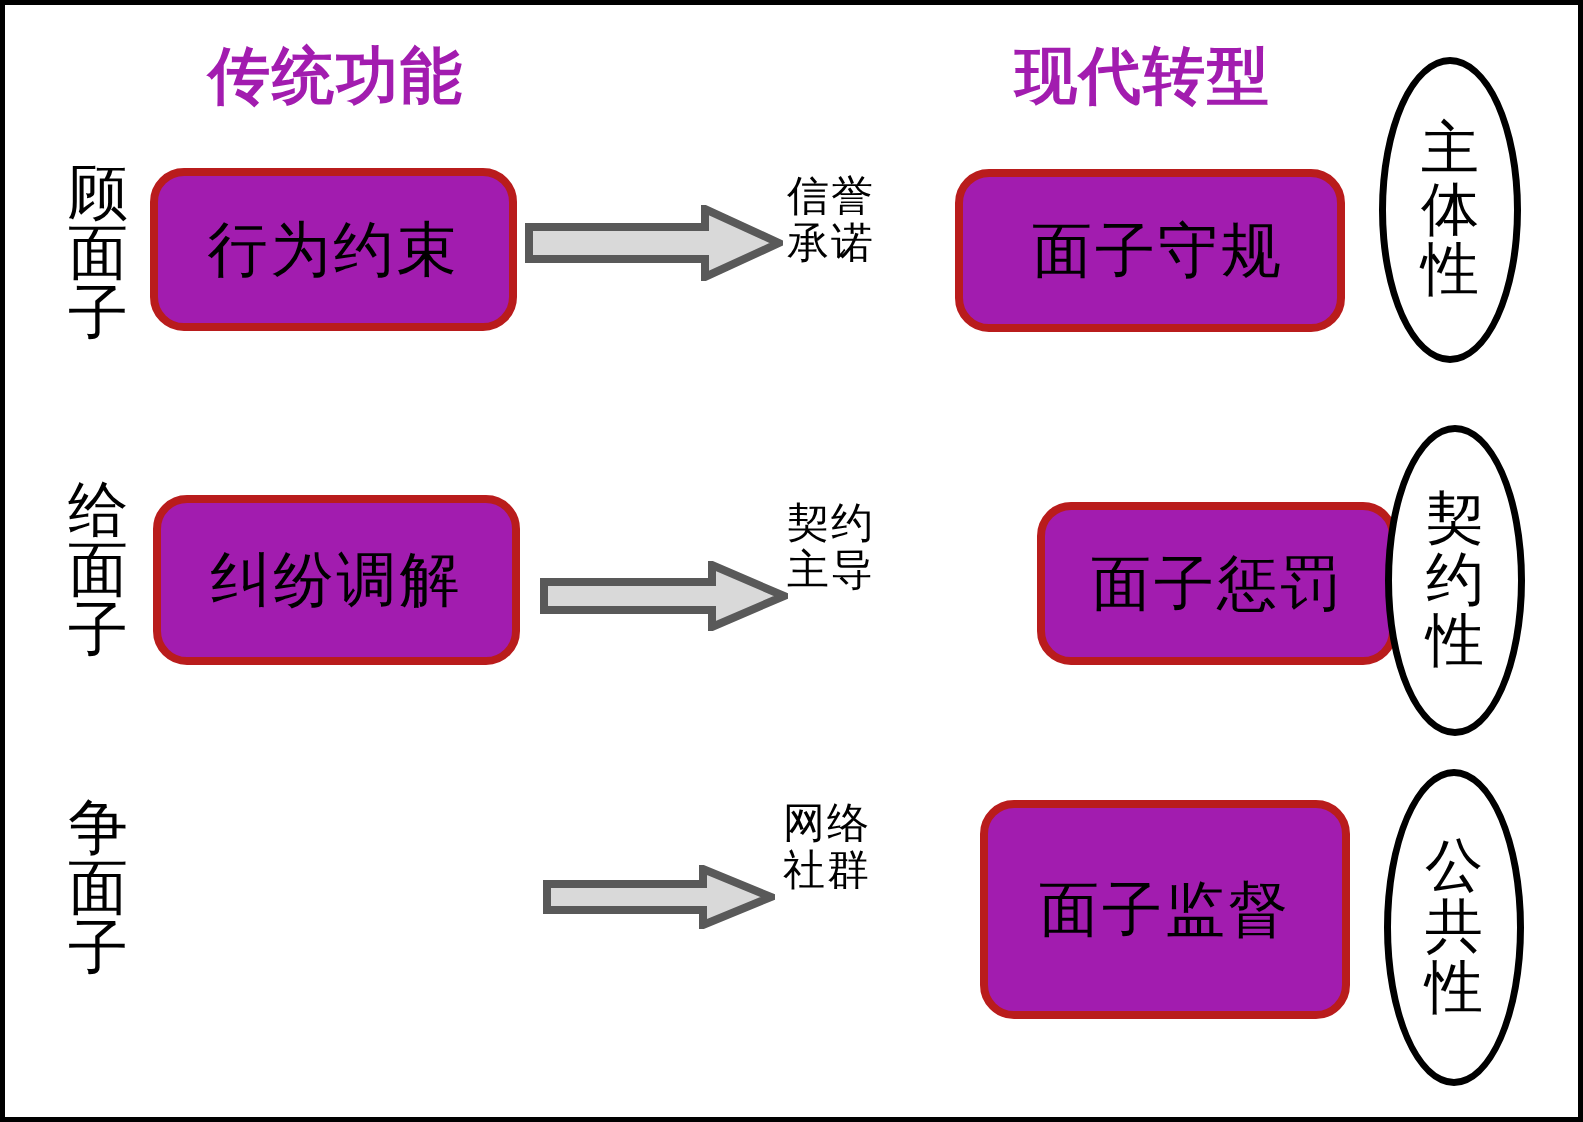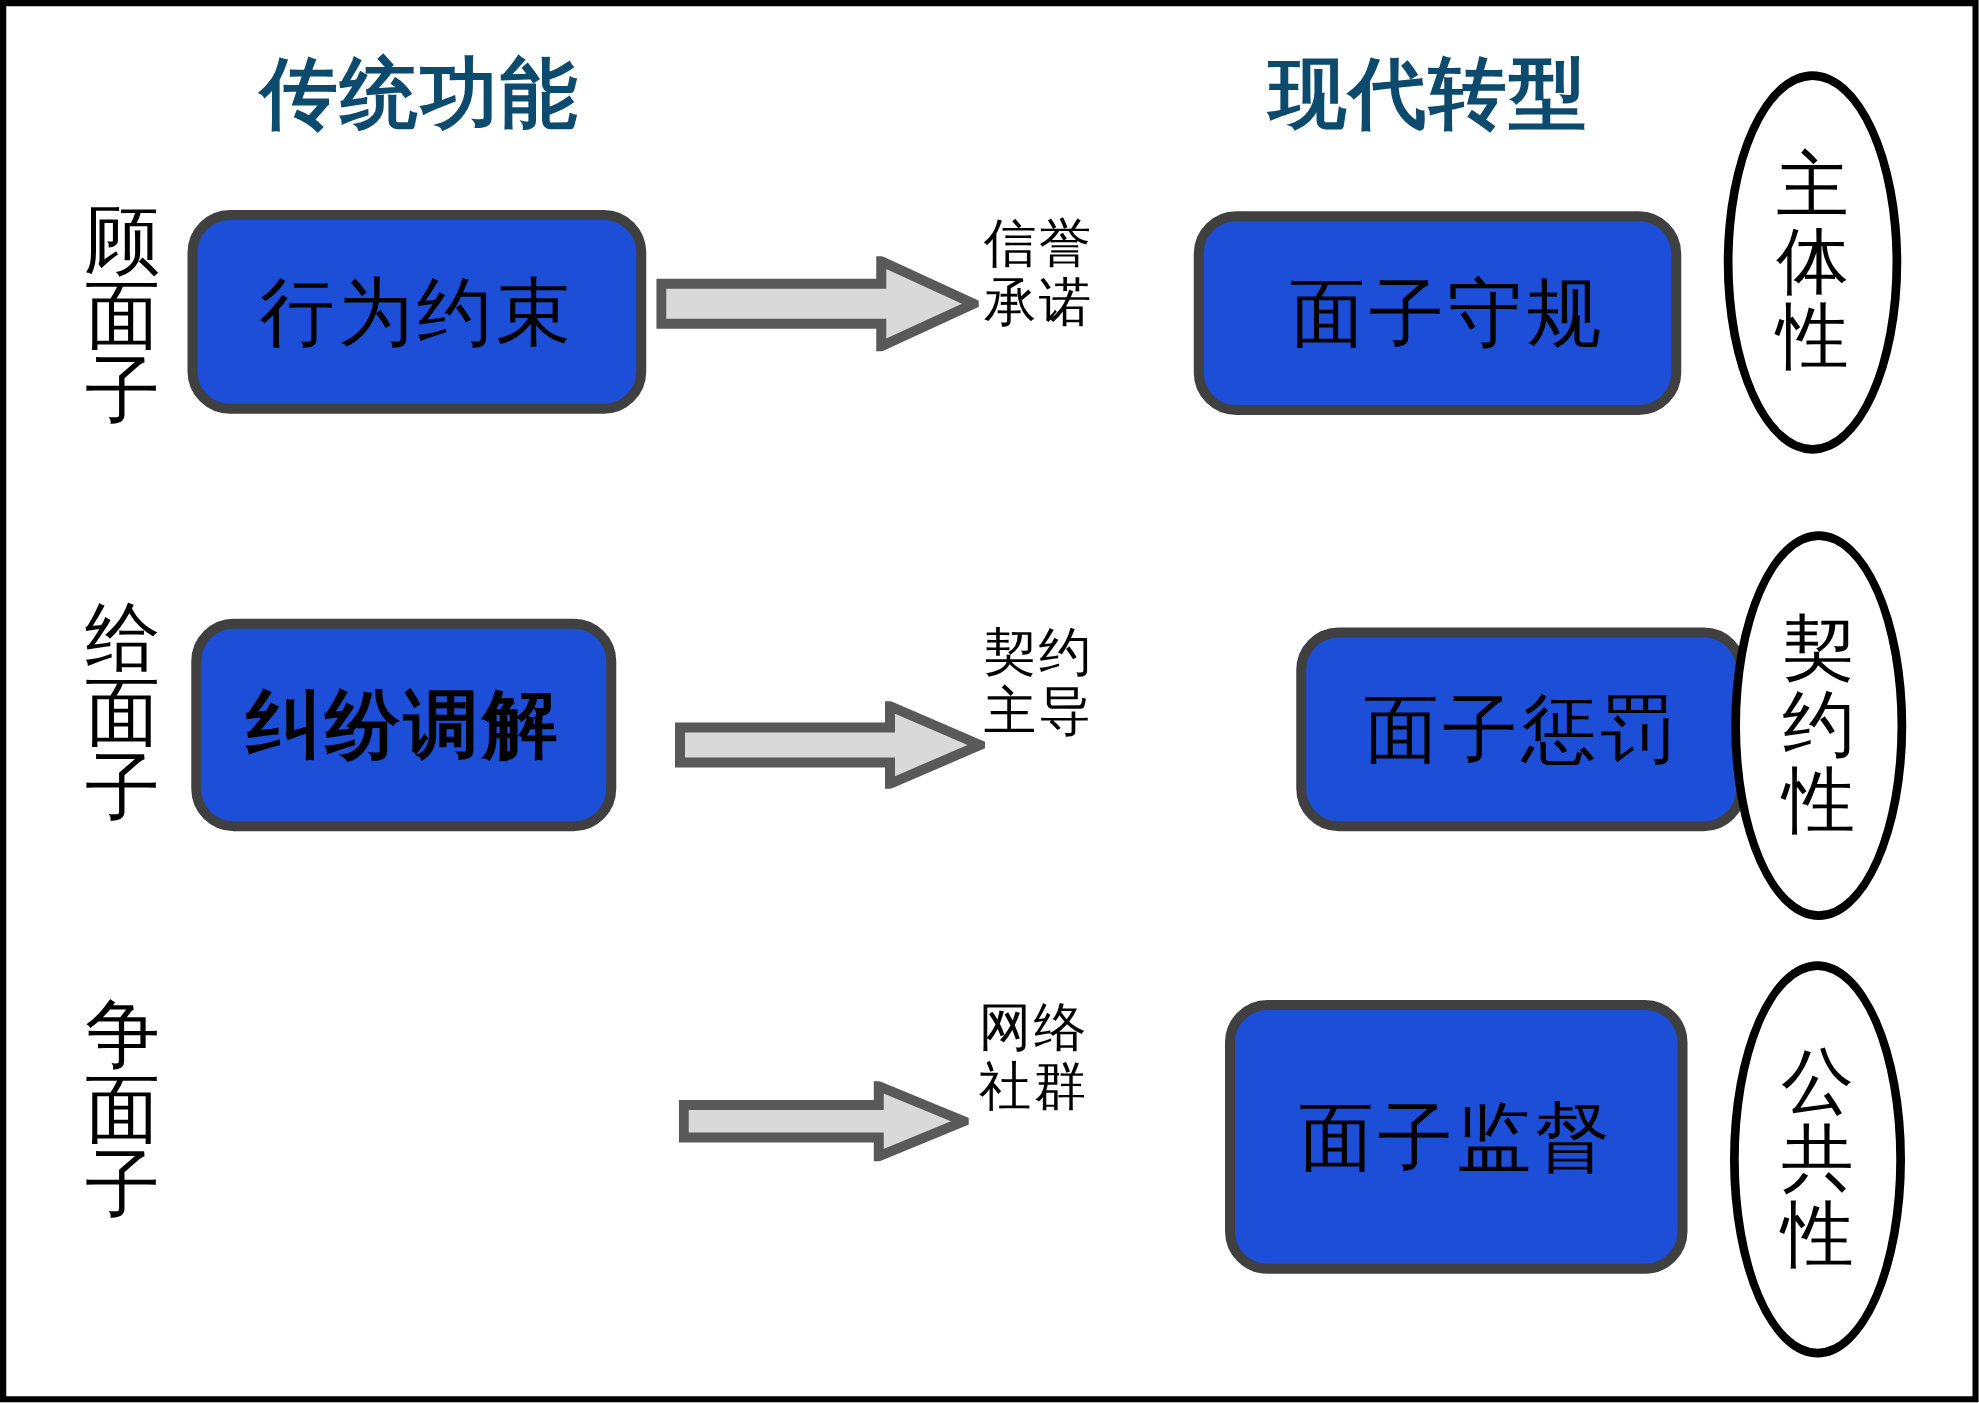--- a/index.html
+++ b/index.html
@@ -22,21 +22,21 @@
     overflow: hidden;
   }
 
   
   .col-header {
     position: absolute;
     font-family: "Liberation Sans", "DejaVu Sans", sans-serif;
     font-weight: bold;
     font-size: 62px;
     line-height: 1;
-    color: #0c4a6e;
+    color: #a21caf;
     letter-spacing: 2px;
     white-space: nowrap;
   }
   #header-traditional { left: 203px; top: 40px; }
   #header-modern     { left: 1010px; top: 40px; }
 
   
   .row-label {
     position: absolute;
     width: 74px;
@@ -53,40 +53,40 @@
   .row-label span { display: block; }
 
   #row-label-0 { left: 56px; top: 155px;  height: 185px; }
   #row-label-1 { left: 56px; top: 472px;  height: 185px; }
   #row-label-2 { left: 56px; top: 790px;  height: 185px; }
 
   
   .node-box {
     position: absolute;
     box-sizing: border-box;
-    background: #1d4ed8;
-    border: 8px solid #404040;
+    background: #a21caf;
+    border: 8px solid #b91c1c;
     border-radius: 34px;
     display: flex;
     align-items: center;
     justify-content: center;
     text-align: center;
   }
   .node-box .node-label {
     font-family: "Liberation Serif", "DejaVu Serif", serif;
     font-size: 60px;
     line-height: 1;
     color: #000000;
     letter-spacing: 3px;
     white-space: nowrap;
   }
 
   
   #box-left-0 { left: 145px; top: 163px; width: 367px; height: 163px; }
-  #box-left-1 { left: 148px; top: 490px; width: 340px; height: 170px; font-weight: bold; }
+  #box-left-1 { left: 148px; top: 490px; width: 367px; height: 170px; }
   #box-left-2 { left: 145px; top: 803px; width: 367px; height: 170px; }
 
   
   #box-right-0 { left: 950px; top: 164px; width: 390px; height: 163px; padding-left: 16px; }
   #box-right-1 { left: 1032px; top: 497px; width: 360px; height: 163px; }
   #box-right-2 { left: 975px; top: 795px; width: 370px; height: 219px; }
 
   
   .block-arrow {
     position: absolute;

